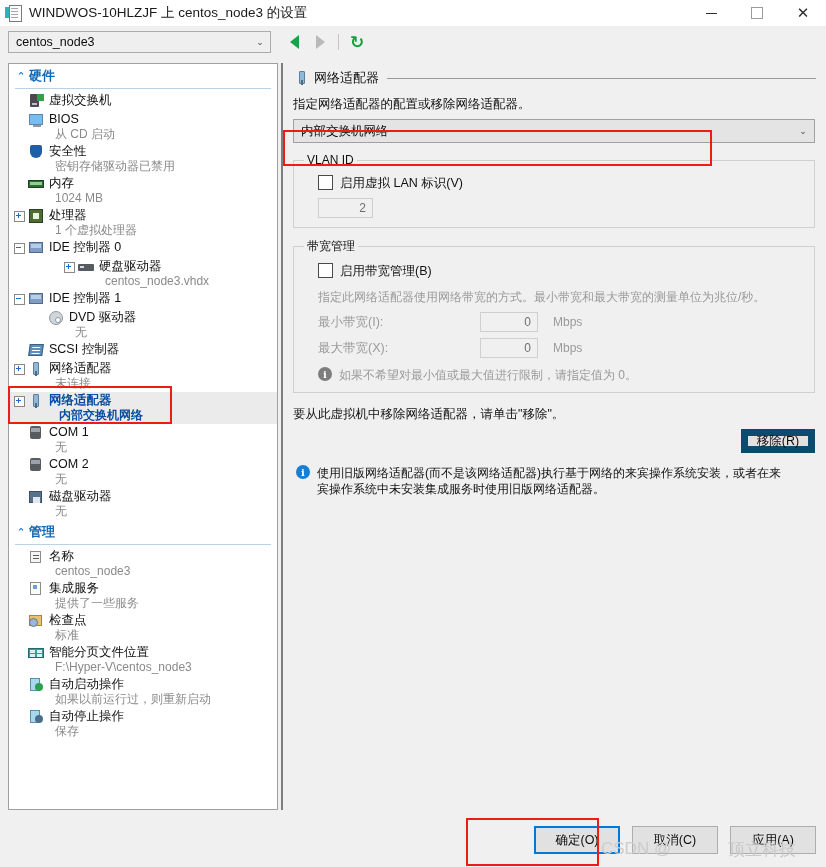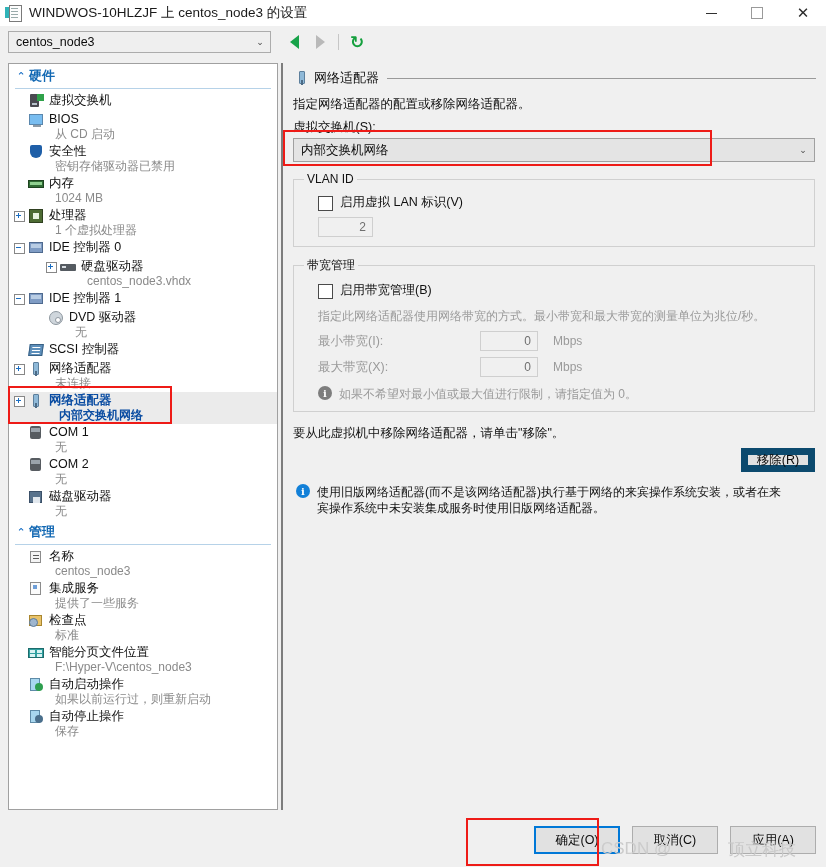--- a/index.html
+++ b/index.html
@@ -109,21 +109,21 @@
   .p-head .pline{flex:1;height:1px;background:#9a9a9a;}
   .p-desc{font-size:12.5px;color:#111;margin:9px 0 6px 3px;}
   .p-lbl{font-size:12.5px;color:#111;margin:0 0 2px 3px;}
   .sw-combo{height:24px;background:#e4e4e4;border:1px solid #a0a0a0;display:flex;align-items:center;
             padding:0 2px 0 7px;box-sizing:border-box;margin:0 3px;}
   .sw-combo .val{flex:1;font-size:12.5px;color:#0c0c0c;}
   .sw-combo .chev{width:18px;text-align:center;color:#4a4a4a;font-size:9px;line-height:9px;}
 
   fieldset.gb{border:1px solid #d0d0d0;margin:10px 3px 0 3px;padding:3px 10px 9px 10px;}
   fieldset.gb legend{font-size:12px;color:#111;padding:0 3px;}
-  .cbrow{display:flex;align-items:flex-end;margin:5px 0 0 14px;}
+  .cbrow{display:flex;align-items:flex-start;margin:5px 0 0 14px;}
   .cbox{width:13px;height:13px;border:1px solid #4a4a4a;background:#fff;flex:0 0 auto;margin-right:7px;}
   .cbl{font-size:12.5px;color:#111;}
   .hint{font-size:12px;color:#9a9a9a;margin:9px 0 0 14px;line-height:17px;}
   .spin{width:55px;height:20px;border:1px solid #cfcfcf;background:#f0f0f0;margin:6px 0 0 14px;
         display:flex;align-items:center;justify-content:flex-end;padding-right:6px;box-sizing:border-box;
         font-size:12px;color:#6f6f6f;}
   .bwrow{display:flex;align-items:center;margin:6px 0 0 14px;gap:7px;}
   .bwrow .bwl{width:155px;font-size:12.5px;color:#9a9a9a;}
   .bwrow .bwf{width:58px;height:20px;border:1px solid #cfcfcf;background:#f0f0f0;
               display:flex;align-items:center;justify-content:flex-end;padding-right:6px;box-sizing:border-box;
@@ -264,21 +264,21 @@
           <span class="expander">
             <span class="box"></span>
           </span>
           <span class="ico">
             <span class="i-ide"></span>
           </span>
           <span class="ntext">
             <span class="nlabel">IDE 控制器 0</span>
           </span>
         </div>
-        <div class="node" style="padding-left: 36px;">
+        <div class="node" style="padding-left: 36px; margin-left: 18px;">
           <span class="expander">
             <span class="box plus"></span>
           </span>
           <span class="ico">
             <span class="i-hdd"></span>
           </span>
           <span class="ntext">
             <span class="nlabel">硬盘驱动器</span>
             <span class="nsub">centos_node3.vhdx</span>
           </span>
@@ -443,21 +443,20 @@
       <div class="p-head">
         <div class="phico">
             <span class="i-nic"></span>
           </div>
         <div class="ptitle">网络适配器</div>
         <div class="pline"></div>
       </div>
 
       <div class="p-desc">指定网络适配器的配置或移除网络适配器。</div>
 
-      <div class="p-lbl">虚拟交换机(S):</div>
       <div class="sw-combo">
         <span class="val">内部交换机网络</span>
         <span class="chev">⌄</span>
       </div>
 
       <fieldset class="gb">
         <legend>VLAN ID</legend>
         <div class="cbrow">
           <span class="cbox"></span>
           <span class="cbl">启用虚拟 LAN 标识(V)</span>

